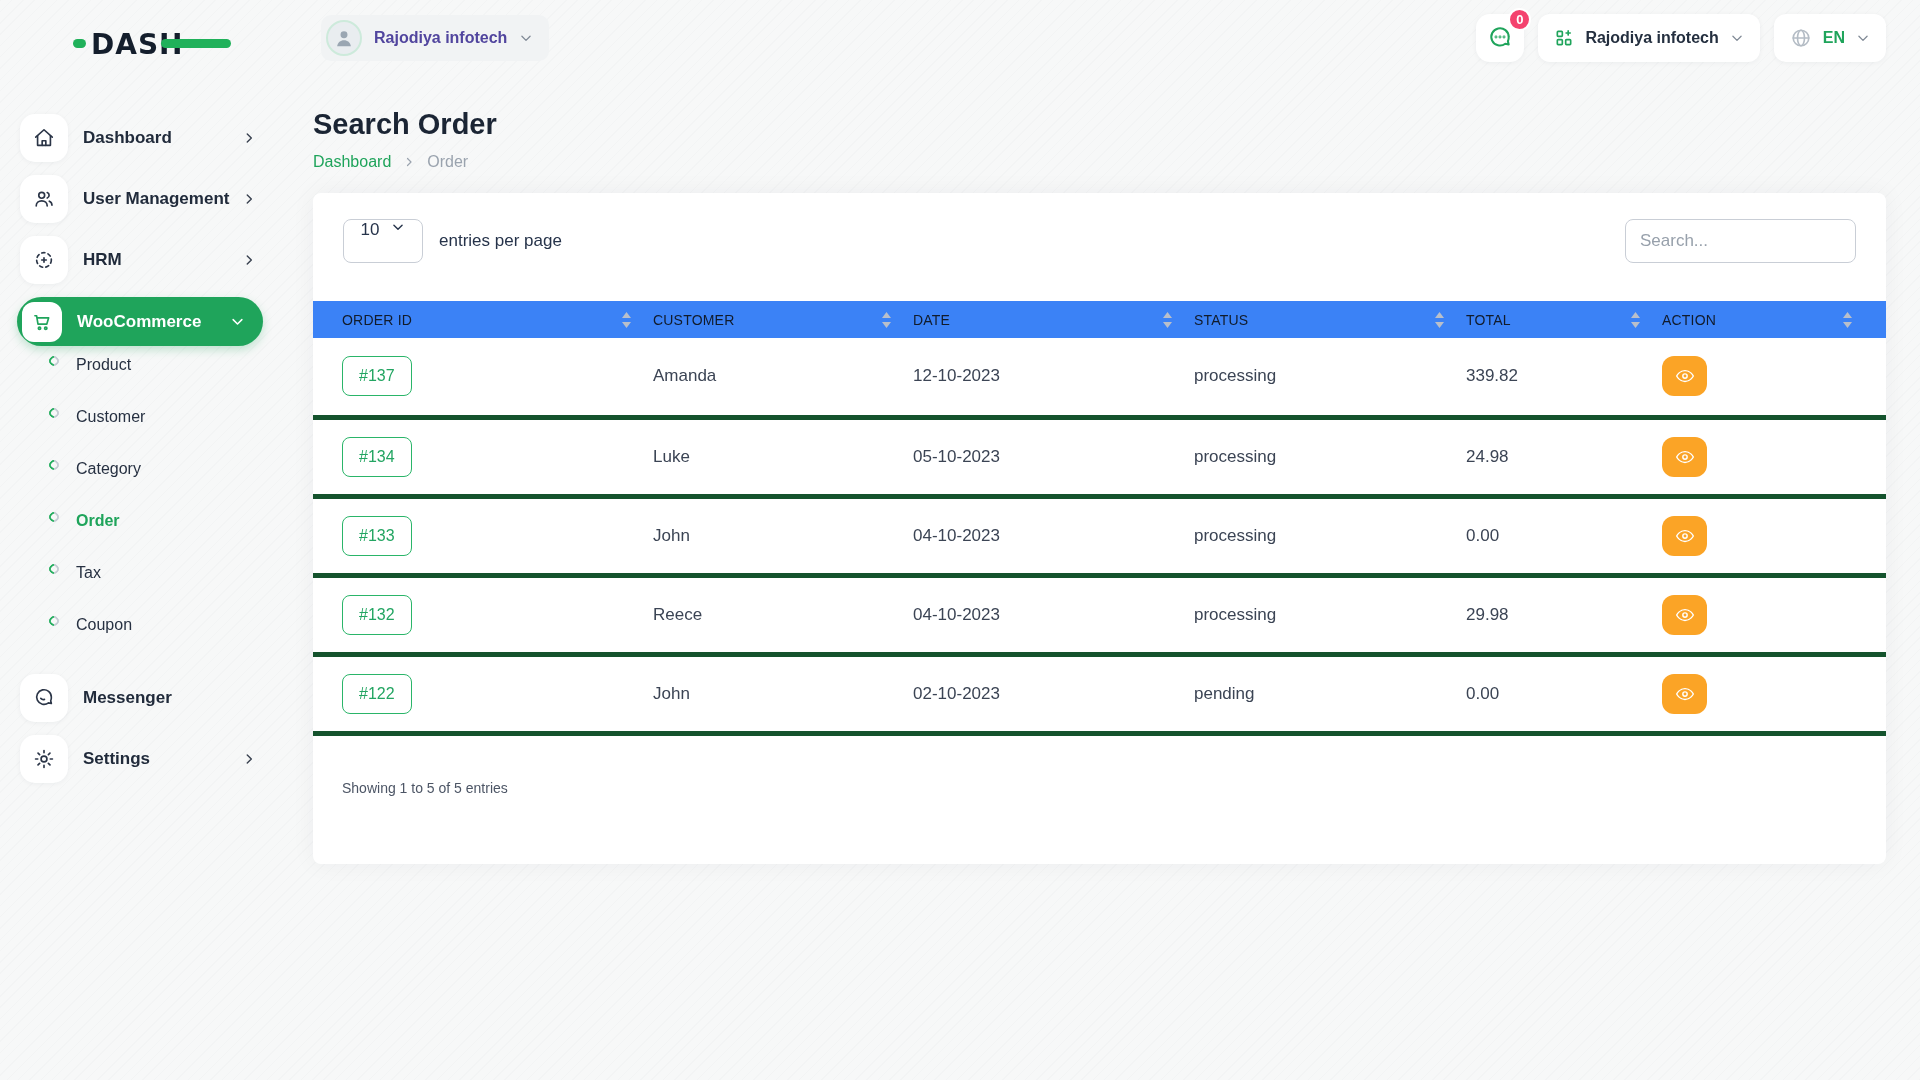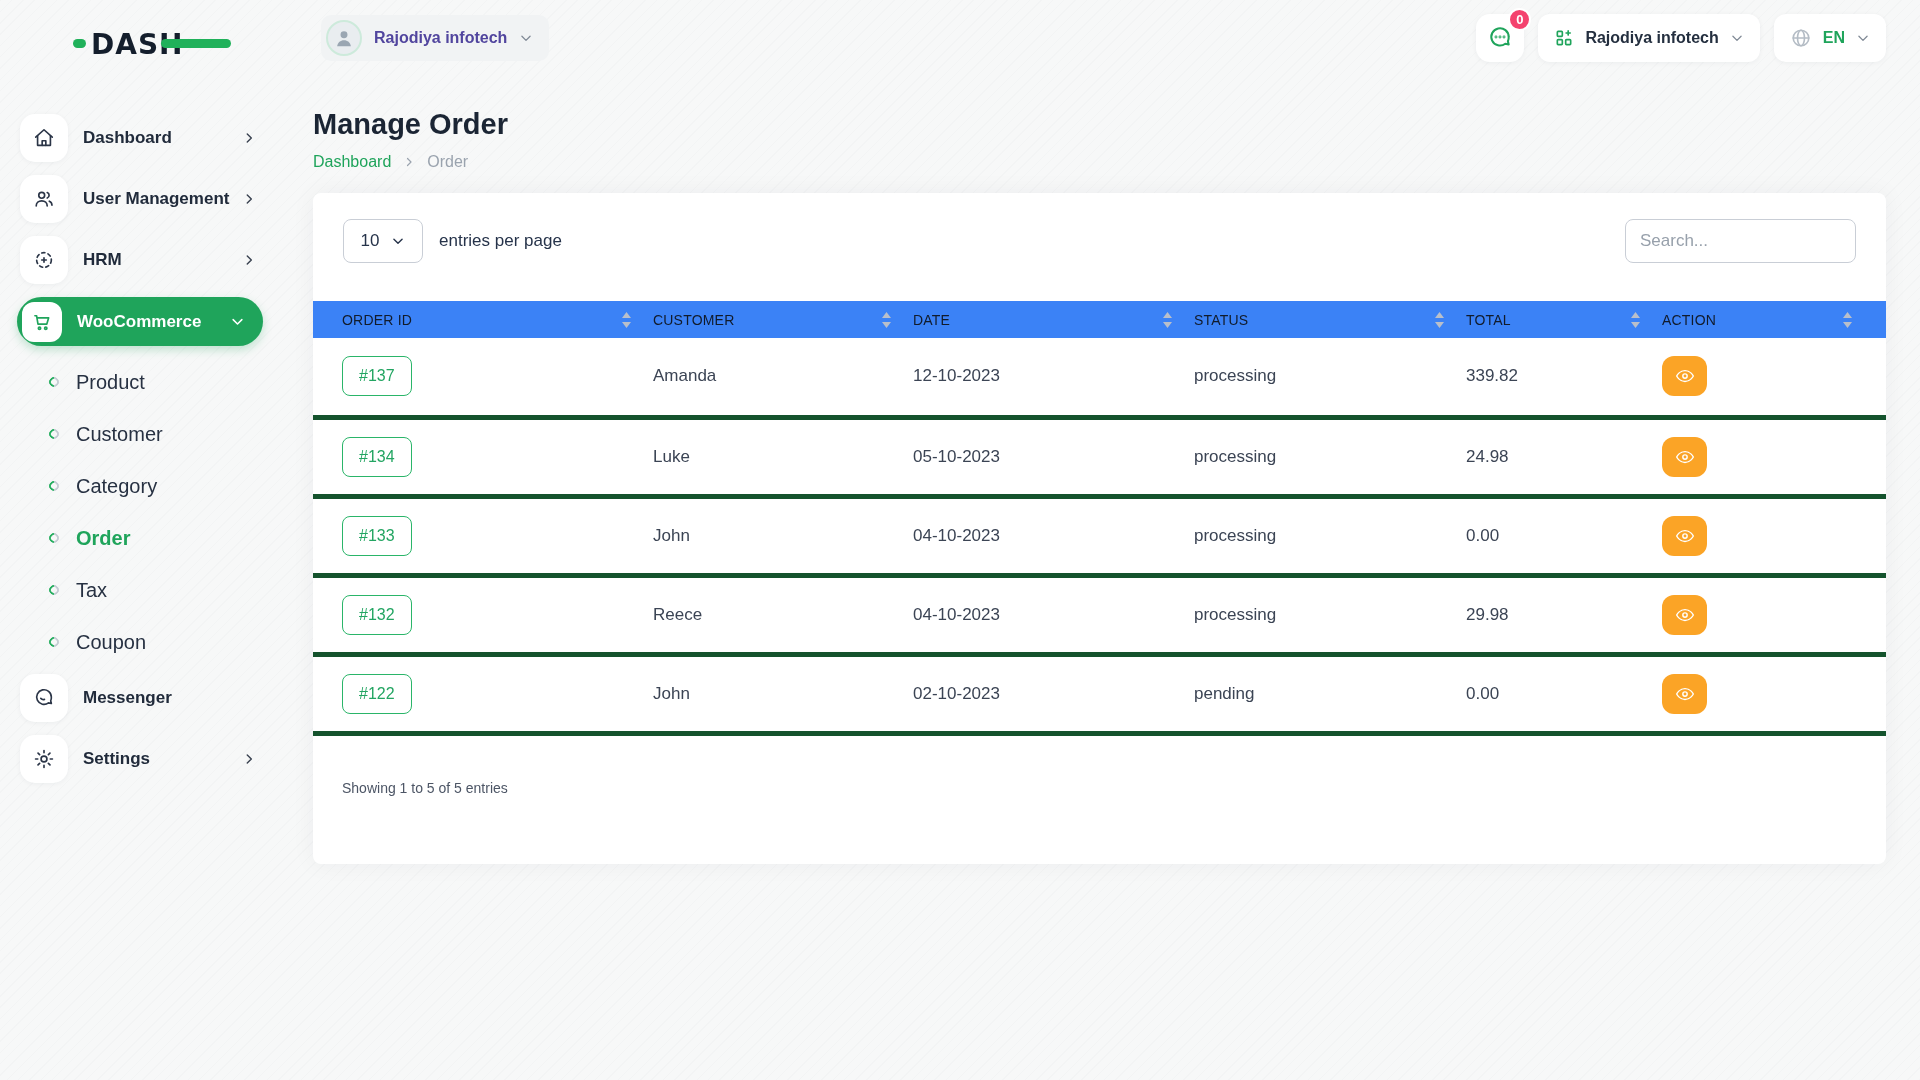--- a/index.html
+++ b/index.html
@@ -26,22 +26,22 @@
 
   .nav-active { width:246px; height:49px; border-radius:26px; background:#1fa45b;
     display:flex; align-items:center; margin:0 0 10px -3px; cursor:pointer;
     box-shadow:0 4px 10px rgba(31,164,91,.25); }
   .nav-active .tile-sm { width:40px; height:40px; border-radius:12px; background:#fff;
     display:flex; align-items:center; justify-content:center; color:#1fa45b; margin-left:5px; flex:none; }
   .nav-active .nav-label { color:#fff; font-weight:700; }
   .nav-active .nav-chevron { color:#fff; margin-right:18px; }
 
   .sub { margin:8px 0 6px; }
-  .sub-item { display:flex; align-items:center; height:52px; padding-left:29px;
-    font-size:20px; color:#273142; cursor:pointer; }
+  .sub-item { display:flex; align-items:flex-start; height:52px; padding-left:29px;
+    font-size:16px; color:#273142; cursor:pointer; }
   .bullet { width:10px; height:10px; border-radius:50%; border:2px solid #c5cdd4;
     border-bottom-color:#27ae60; border-left-color:#27ae60; transform:rotate(45deg);
     margin-right:17px; flex:none; }
   .sub-item.active { color:#1fa45b; font-weight:700; }
 
   
   .main { flex:1; padding:0 34px 0 31px; }
 
   .topbar { height:46px; margin-top:15px; display:flex; align-items:center; justify-content:space-between; }
   .ws-pill { display:flex; align-items:center; gap:12px; background:#f1f3f4; border-radius:10px;
@@ -65,21 +65,21 @@
 
   .page-title { margin-top:47px; font-size:29px; font-weight:700; color:#1b2534; }
   .breadcrumb { margin-top:12px; display:flex; align-items:center; gap:12px; font-size:16px; }
   .bc-link { color:#1fa45b; cursor:pointer; }
   .bc-current { color:#9aa3ae; }
 
   .card { margin-top:22px; background:#fff; border-radius:8px; height:671px;
     box-shadow:0 0 24px rgba(30,40,60,.05); overflow:hidden; }
   .controls { display:flex; align-items:center; padding:26px 30px 0 30px; }
   .select { width:80px; height:44px; border:1px solid #c9ced6; border-radius:8px; background:#fff;
-    display:flex; align-items:center; justify-content:center; gap:12px; font-size:17px;
+    display:flex; justify-content:center; gap:12px; font-size:17px;
     color:#26334a; cursor:pointer; }
   .select .chev { color:#26334a; }
   .entries-label { margin-left:16px; font-size:17px; color:#26334a; }
   .search { margin-left:auto; width:231px; height:44px; border:1px solid #c9ced6; border-radius:8px;
     padding:0 14px; font-size:17px; color:#26334a; outline:none; background:#fff;
     font-family:"Liberation Sans", sans-serif; }
   .search::placeholder { color:#97a0ab; }
 
   table { width:100%; border-collapse:collapse; margin-top:38px; table-layout:fixed; }
   th { background:#3b82f6; height:37px; text-align:left; font-size:14px; font-weight:400;
@@ -285,21 +285,21 @@
           <span class="lang-label">EN</span>
           <span class="chev">
             <svg width="14" height="14" viewBox="0 0 24 24" fill="none" stroke="currentColor" stroke-width="2.2" stroke-linecap="round" stroke-linejoin="round">
                 <polyline points="5 9 12 16 19 9"></polyline>
               </svg>
           </span>
         </div>
       </div>
     </div>
 
-    <h1 class="page-title">Manage Order</h1>
+    <h1 class="page-title">Search Order</h1>
 
     <div class="breadcrumb">
       <span class="bc-link">Dashboard</span>
       <span class="chev">
         <svg width="12" height="12" viewBox="0 0 24 24" fill="none" stroke="#9aa3ae" stroke-width="2.4" stroke-linecap="round" stroke-linejoin="round">
             <polyline points="9 5 16 12 9 19"></polyline>
           </svg>
       </span>
       <span class="bc-current">Order</span>
     </div>

